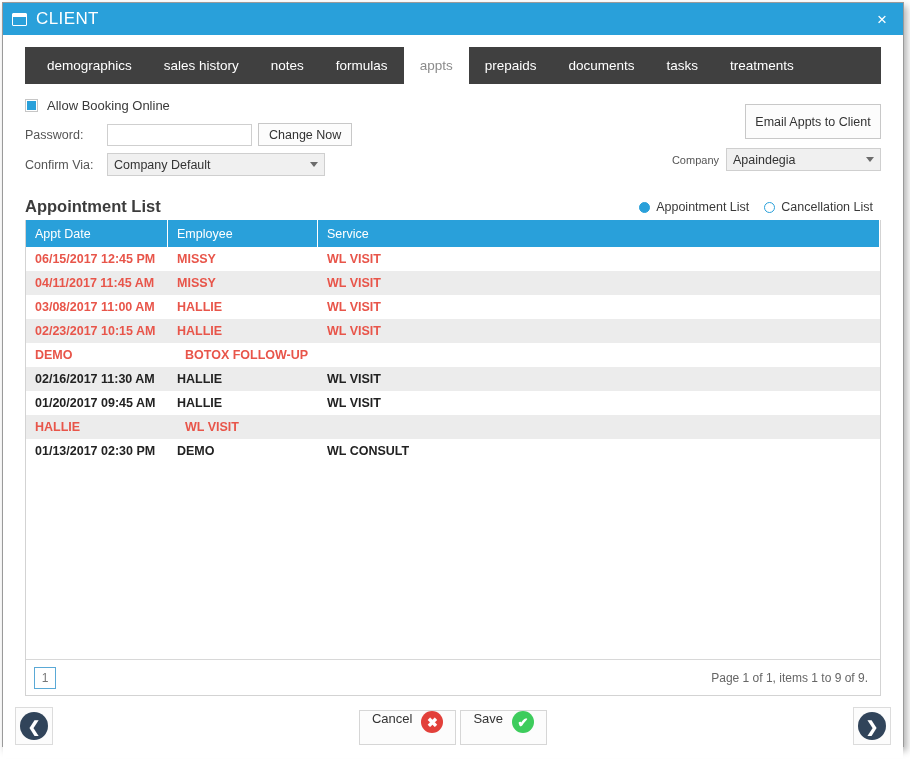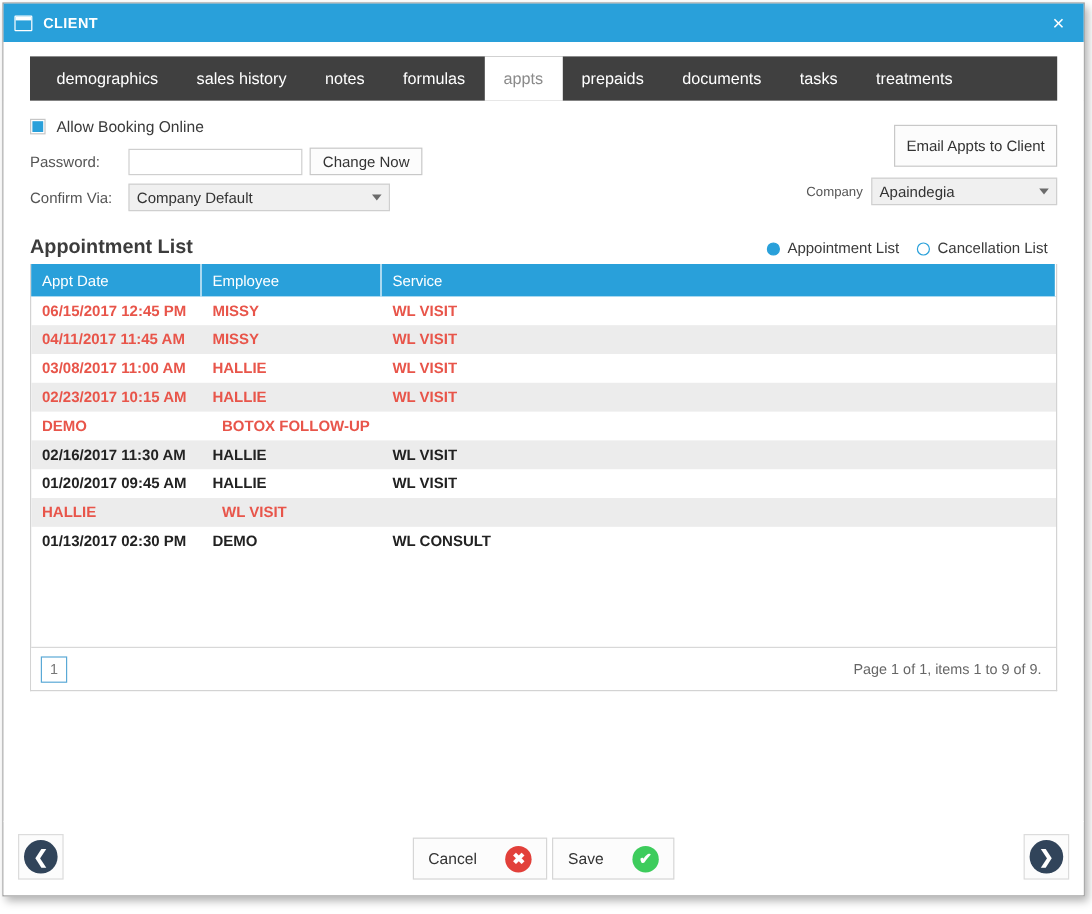--- a/index.html
+++ b/index.html
@@ -40,23 +40,23 @@
     flex: 0 0 auto;
   }
   #titlebar .win-ico::before {
     content: "";
     position: absolute;
     left: 0; top: 0; right: 0;
     height: 3px;
     background: #ffffff;
   }
   #title-text {
-    font-size: 12px;
+    font-size: 17px;
     letter-spacing: 0.4px;
-    font-weight: 700;
+    font-weight: 400;
   }
   #close-btn {
     margin-left: auto;
     font-size: 17px;
     line-height: 1;
     cursor: pointer;
     padding: 2px 6px;
     color: #ffffff;
   }
 
@@ -215,21 +215,21 @@
     flex: 0 0 auto;
     display: flex; align-items: center; justify-content: center;
   }
   .radio.checked { background: #29a0da; border-color: #29a0da; }
   .radio-label { font-size: 12.5px; color: #3a3a3a; margin-right: 8px; }
 
   
   #grid {
     border: 1px solid #d3d3d3;
     border-top: none;
-    height: 356px;
+    height: 476px;
     display: flex;
     flex-direction: column;
     background: #ffffff;
   }
   #grid-header {
     display: flex;
     background: #29a0da;
     height: 27px;
     flex: 0 0 auto;
   }
@@ -319,23 +319,23 @@
     left: 0; right: 0; top: 13px;
     display: flex;
     justify-content: center;
     gap: 4px;
   }
   .cs-btn {
     height: 35px;
     border: 1px solid #d6d6d6;
     background: #fcfcfc;
     display: flex;
-    align-items: center;
+    align-items: flex-start;
     padding: 0 12px;
-    gap: 24px;
+    gap: 9px;
     cursor: pointer;
     font-size: 13px;
     color: #333;
   }
   .badge {
     width: 22px; height: 22px;
     border-radius: 50%;
     display: flex; align-items: center; justify-content: center;
     color: #ffffff;
     font-size: 13px;

